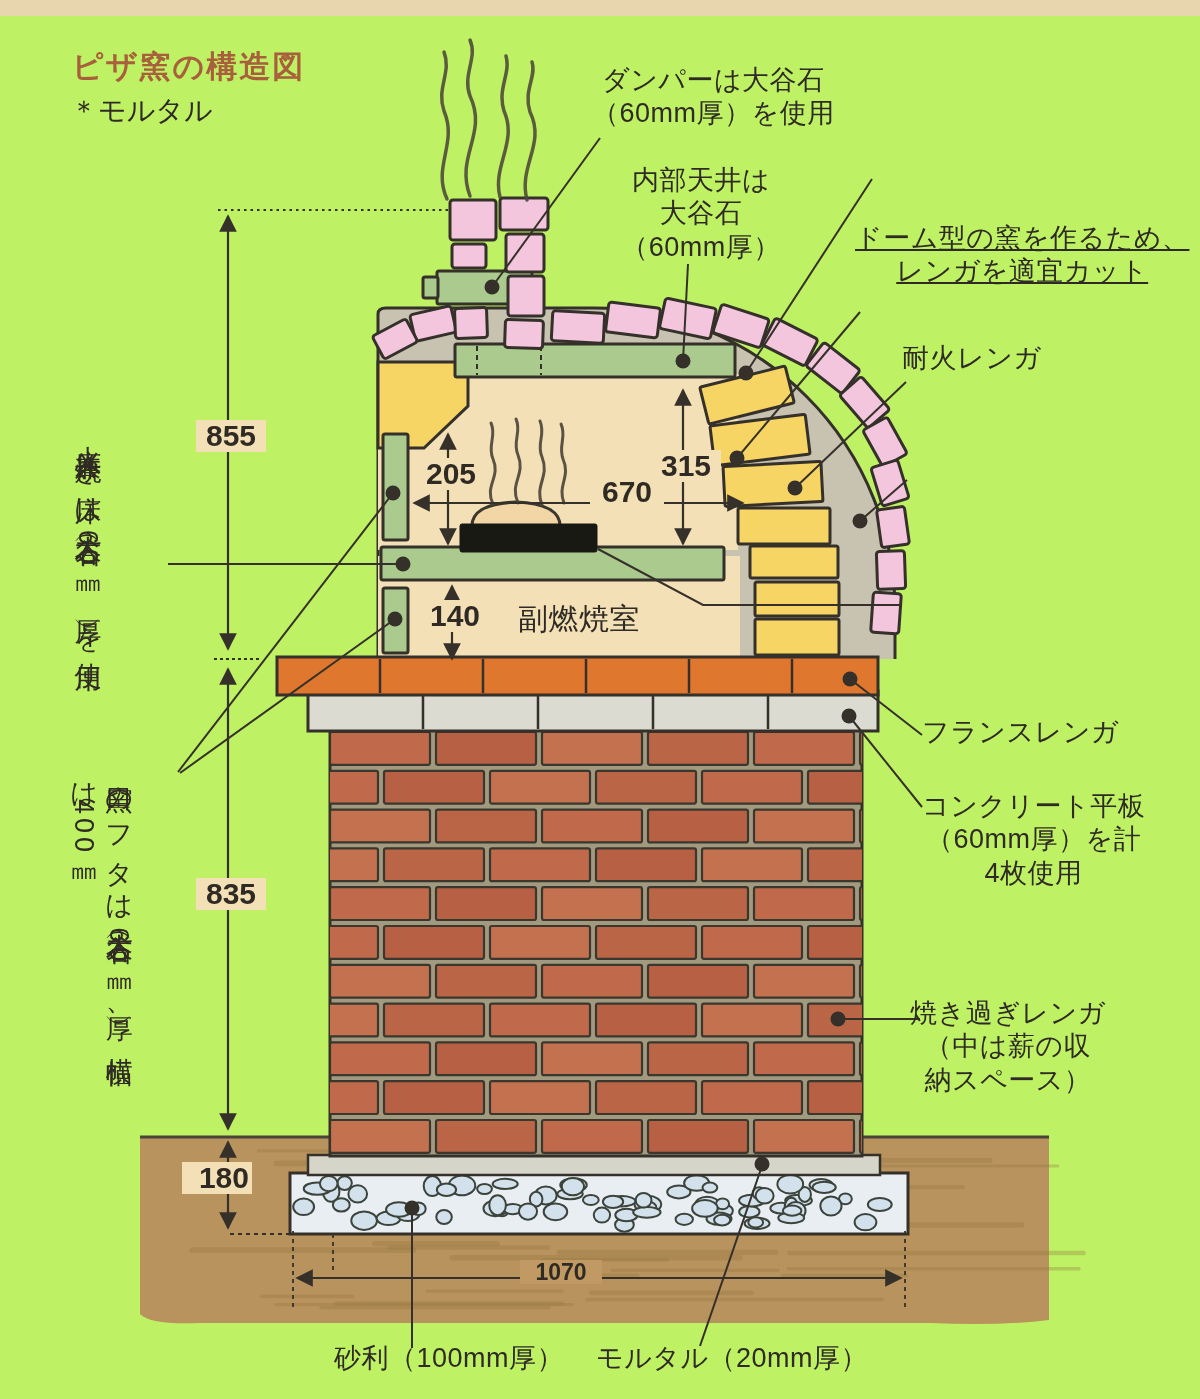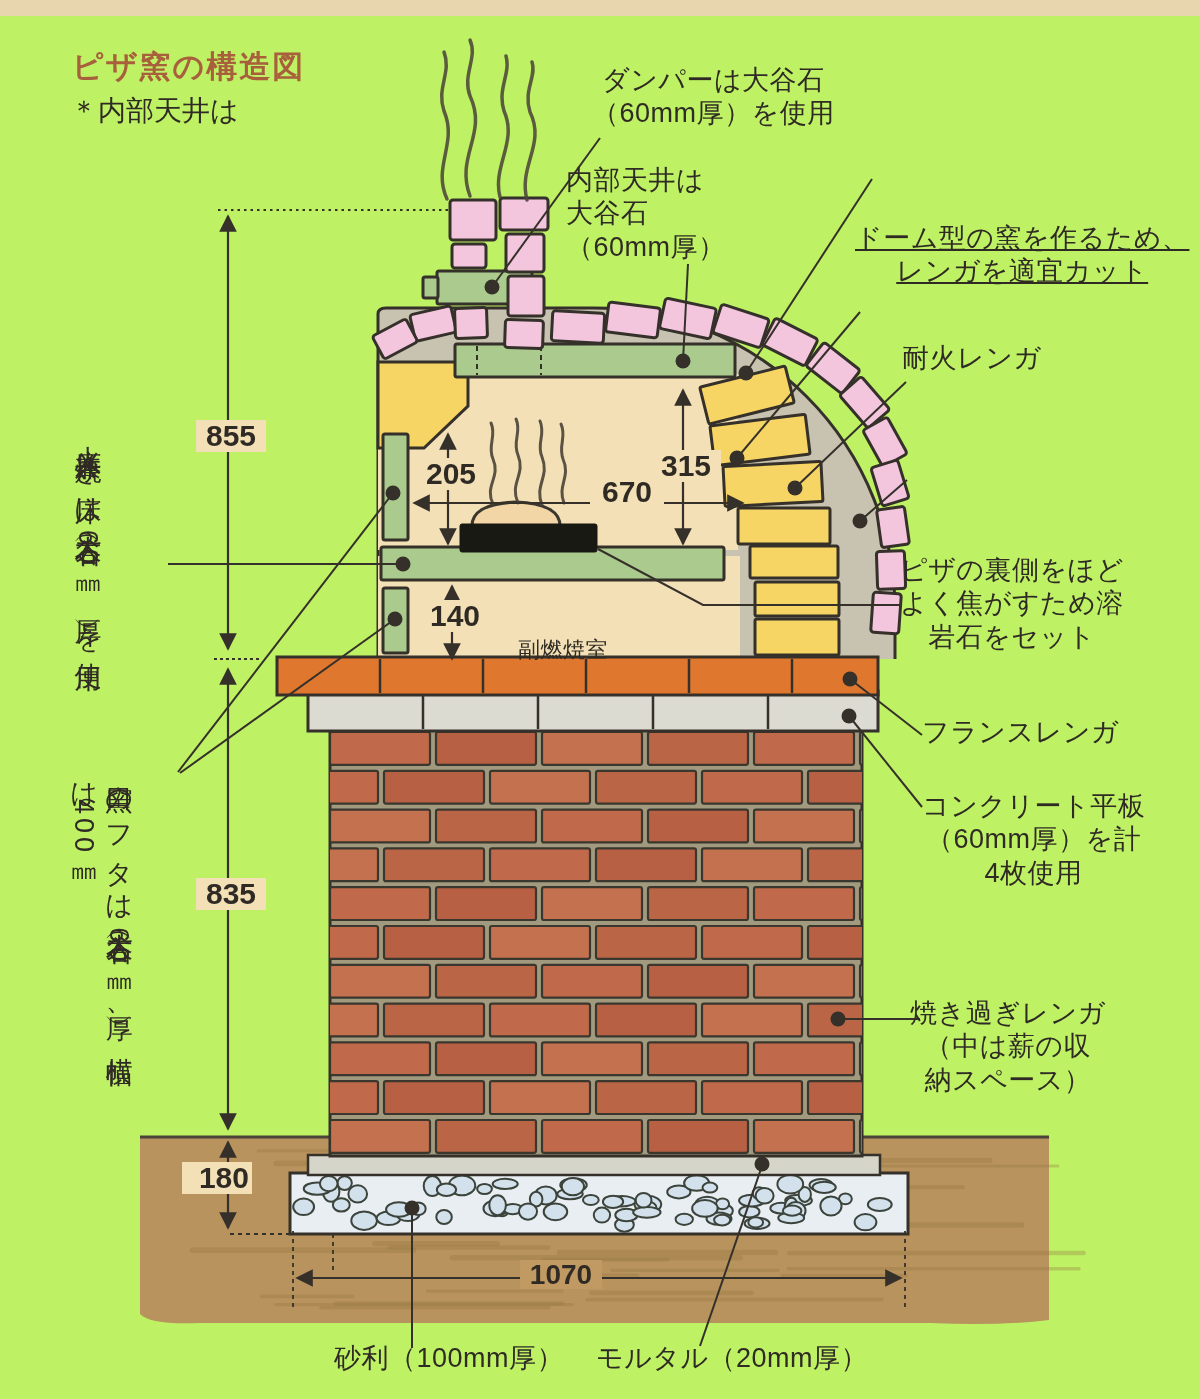--- a/index.html
+++ b/index.html
@@ -1,21 +1,21 @@
 <!DOCTYPE html>
 <html><head>
 <meta charset="utf-8">
 <style>
   html,body{margin:0;padding:0;}
   body{background:#e8d7ae;font-family:"Liberation Sans","DejaVu Sans",sans-serif;}
   #canvas{position:relative;width:1200px;height:1399px;background:#bef264;overflow:hidden;margin:16px auto;}
   #art{position:absolute;left:0;top:0;width:1200px;height:1399px;}
   .lbl{position:absolute;color:#2f2b24;font-size:27px;line-height:1.24;white-space:pre-line;
        font-weight:500;letter-spacing:0.5px;text-align:center;}
-  .center{text-align:left;}
+  .center{text-align:center;}
   .dim{position:absolute;color:#2f2b24;font-size:30px;font-weight:600;text-align:center;
        background:#f3e0b6;padding:0 3px;line-height:1.05;}
   .dim-soil{background:#c19a63;}
   .vert{position:absolute;writing-mode:vertical-rl;text-orientation:mixed;color:#2f2b24;
         font-size:27px;letter-spacing:4px;line-height:1.3;font-weight:500;}
   #title{position:absolute;left:72px;top:30px;font-size:31px;font-weight:700;color:#a8603c;letter-spacing:2px;}
   #unit-note{position:absolute;left:70px;top:76px;font-size:28px;color:#2f2b24;font-weight:500;}
 </style>
 </head>
 <body>
@@ -341,48 +341,45 @@
           <circle cx="412" cy="1192" r="7.5"></circle>
         <circle cx="762" cy="1148" r="7.5"></circle>
           <circle cx="403" cy="548" r="7.5"></circle>
         <circle cx="393" cy="477" r="7.5"></circle>
           <circle cx="395" cy="603" r="7.5"></circle>
       </g>
     </g>
   </svg>
 
   <div id="title">ピザ窯の構造図</div>
-  <div id="unit-note">＊内部天井は</div>
+  <div id="unit-note">＊モルタル</div>
 
   <div class="lbl" style="left:592px;top:48px;">ダンパーは大谷石
 （60mm厚）を使用</div>
   <div class="lbl center" style="left:566px;top:148px;width:270px;">内部天井は
 大谷石
 （60mm厚）</div>
   <div class="lbl" style="left:855px;top:206px;text-decoration:underline;">ドーム型の窯を作るため、
 レンガを適宜カット</div>
   <div class="lbl" style="left:902px;top:326px;">耐火レンガ</div>
-  <div class="lbl" style="left:900px;top:538px;">ピザの裏側をほど
-よく焦がすため溶
-岩石をセット</div>
   <div class="lbl" style="left:922px;top:700px;">フランスレンガ</div>
   <div class="lbl" style="left:922px;top:774px;">コンクリート平板
 （60mm厚）を計
 4枚使用</div>
   <div class="lbl" style="left:910px;top:981px;">焼き過ぎレンガ
 （中は薪の収
 納スペース）</div>
-  <div class="lbl" style="left:518px;top:620px;font-size:22px;">副燃焼室</div>
+  <div class="lbl" style="left:518px;top:584px;font-size:30px;">副燃焼室</div>
   <div class="lbl" style="left:334px;top:1326px;">砂利（100mm厚）</div>
   <div class="lbl" style="left:596px;top:1326px;">モルタル（20mm厚）</div>
 
   <div class="vert" style="left:70px;top:408px;height:300px;">火床兼焼き床は大谷石（60㎜厚）を使用</div>
   <div class="vert" style="left:66px;top:748px;height:292px;">窯口のフタは大谷石（60㎜厚）、横幅は400㎜</div>
 
   <div class="dim" style="left:196px;top:404px;width:64px;">855</div>
   <div class="dim" style="left:196px;top:862px;width:64px;">835</div>
   <div class="dim" style="left:182px;top:1146px;width:64px;text-align:right;">180</div>
   <div class="dim" style="left:416px;top:442px;width:64px;">205</div>
   <div class="dim" style="left:420px;top:584px;width:64px;">140</div>
   <div class="dim" style="left:651px;top:434px;width:64px;">315</div>
   <div class="dim" style="left:590px;top:460px;width:68px;">670</div>
-  <div class="dim dim-soil" style="left:520px;top:1244px;width:76px;font-size:28px;">1070</div>
+  <div class="dim dim-soil" style="left:520px;top:1244px;width:76px;font-size:23px;">1070</div>
 </div>
 
 </body></html>

